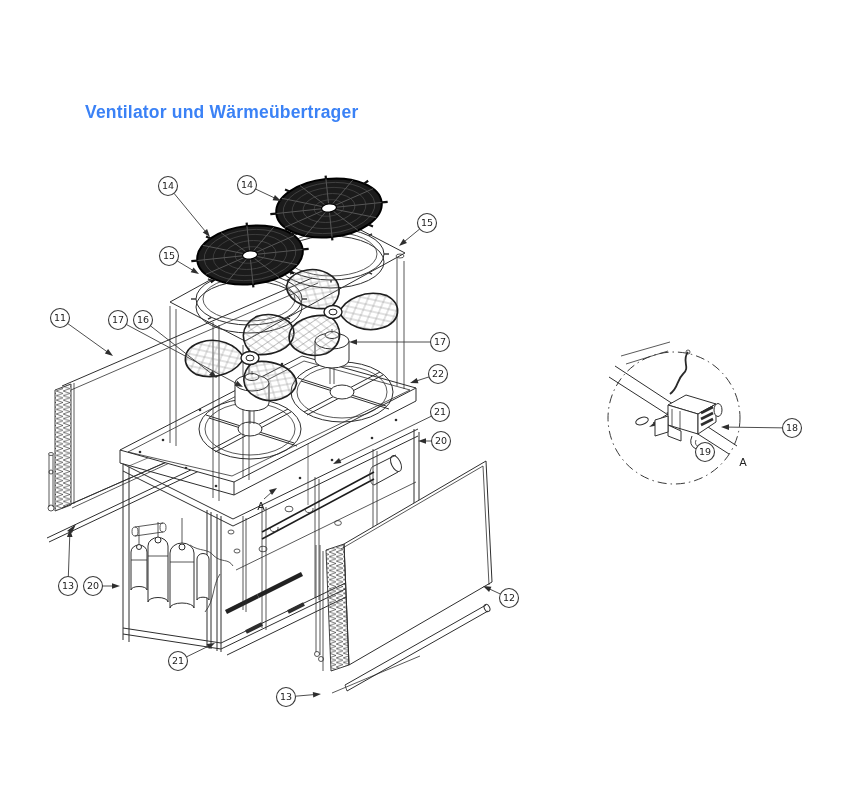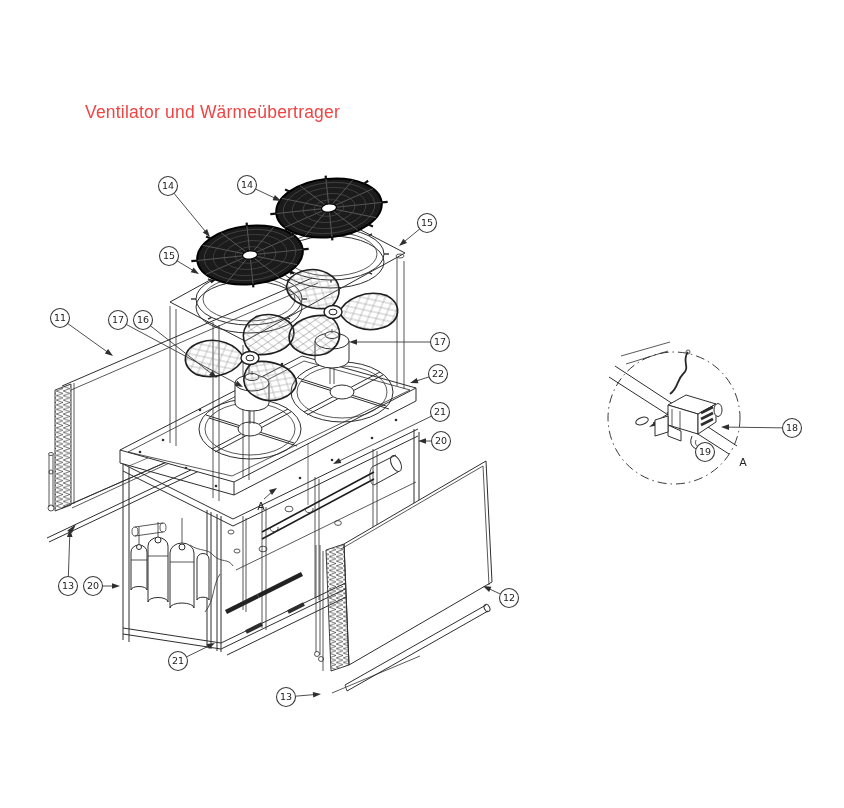--- a/index.html
+++ b/index.html
@@ -1,18 +1,18 @@
 <!DOCTYPE html>
 <html><head>
 <meta charset="utf-8">
 <style>
   html,body{margin:0;padding:0;background:#ffffff;}
   .canvas{position:relative;width:844px;height:808px;background:#ffffff;overflow:hidden;
           font-family:"Liberation Sans","DejaVu Sans",sans-serif;}
-  .title{position:absolute;left:85px;top:102px;font-size:17.5px;font-weight:normal;color:#ef4444;
+  .title{position:absolute;left:85px;top:102px;font-size:17.5px;font-weight:bold;color:#3b82f6;
          letter-spacing:.2px;}
   svg{position:absolute;left:0;top:0;}
   .ln{stroke:#2e2e2e;stroke-width:1;fill:none;}
   .ln-th{stroke:#2e2e2e;stroke-width:.8;fill:none;}
   .ln-bold{stroke:#1c1c1c;stroke-width:1.6;fill:none;}
   .ln-light{stroke:#555;stroke-width:.8;fill:none;}
   .whitefill{fill:#ffffff;stroke:#2e2e2e;stroke-width:1;}
   .darkbar{stroke:#222;stroke-width:4.5;fill:none;}
   .leader{stroke:#3a3a3a;stroke-width:.9;fill:none;}
   .arrowhead{fill:#2e2e2e;stroke:none;}

